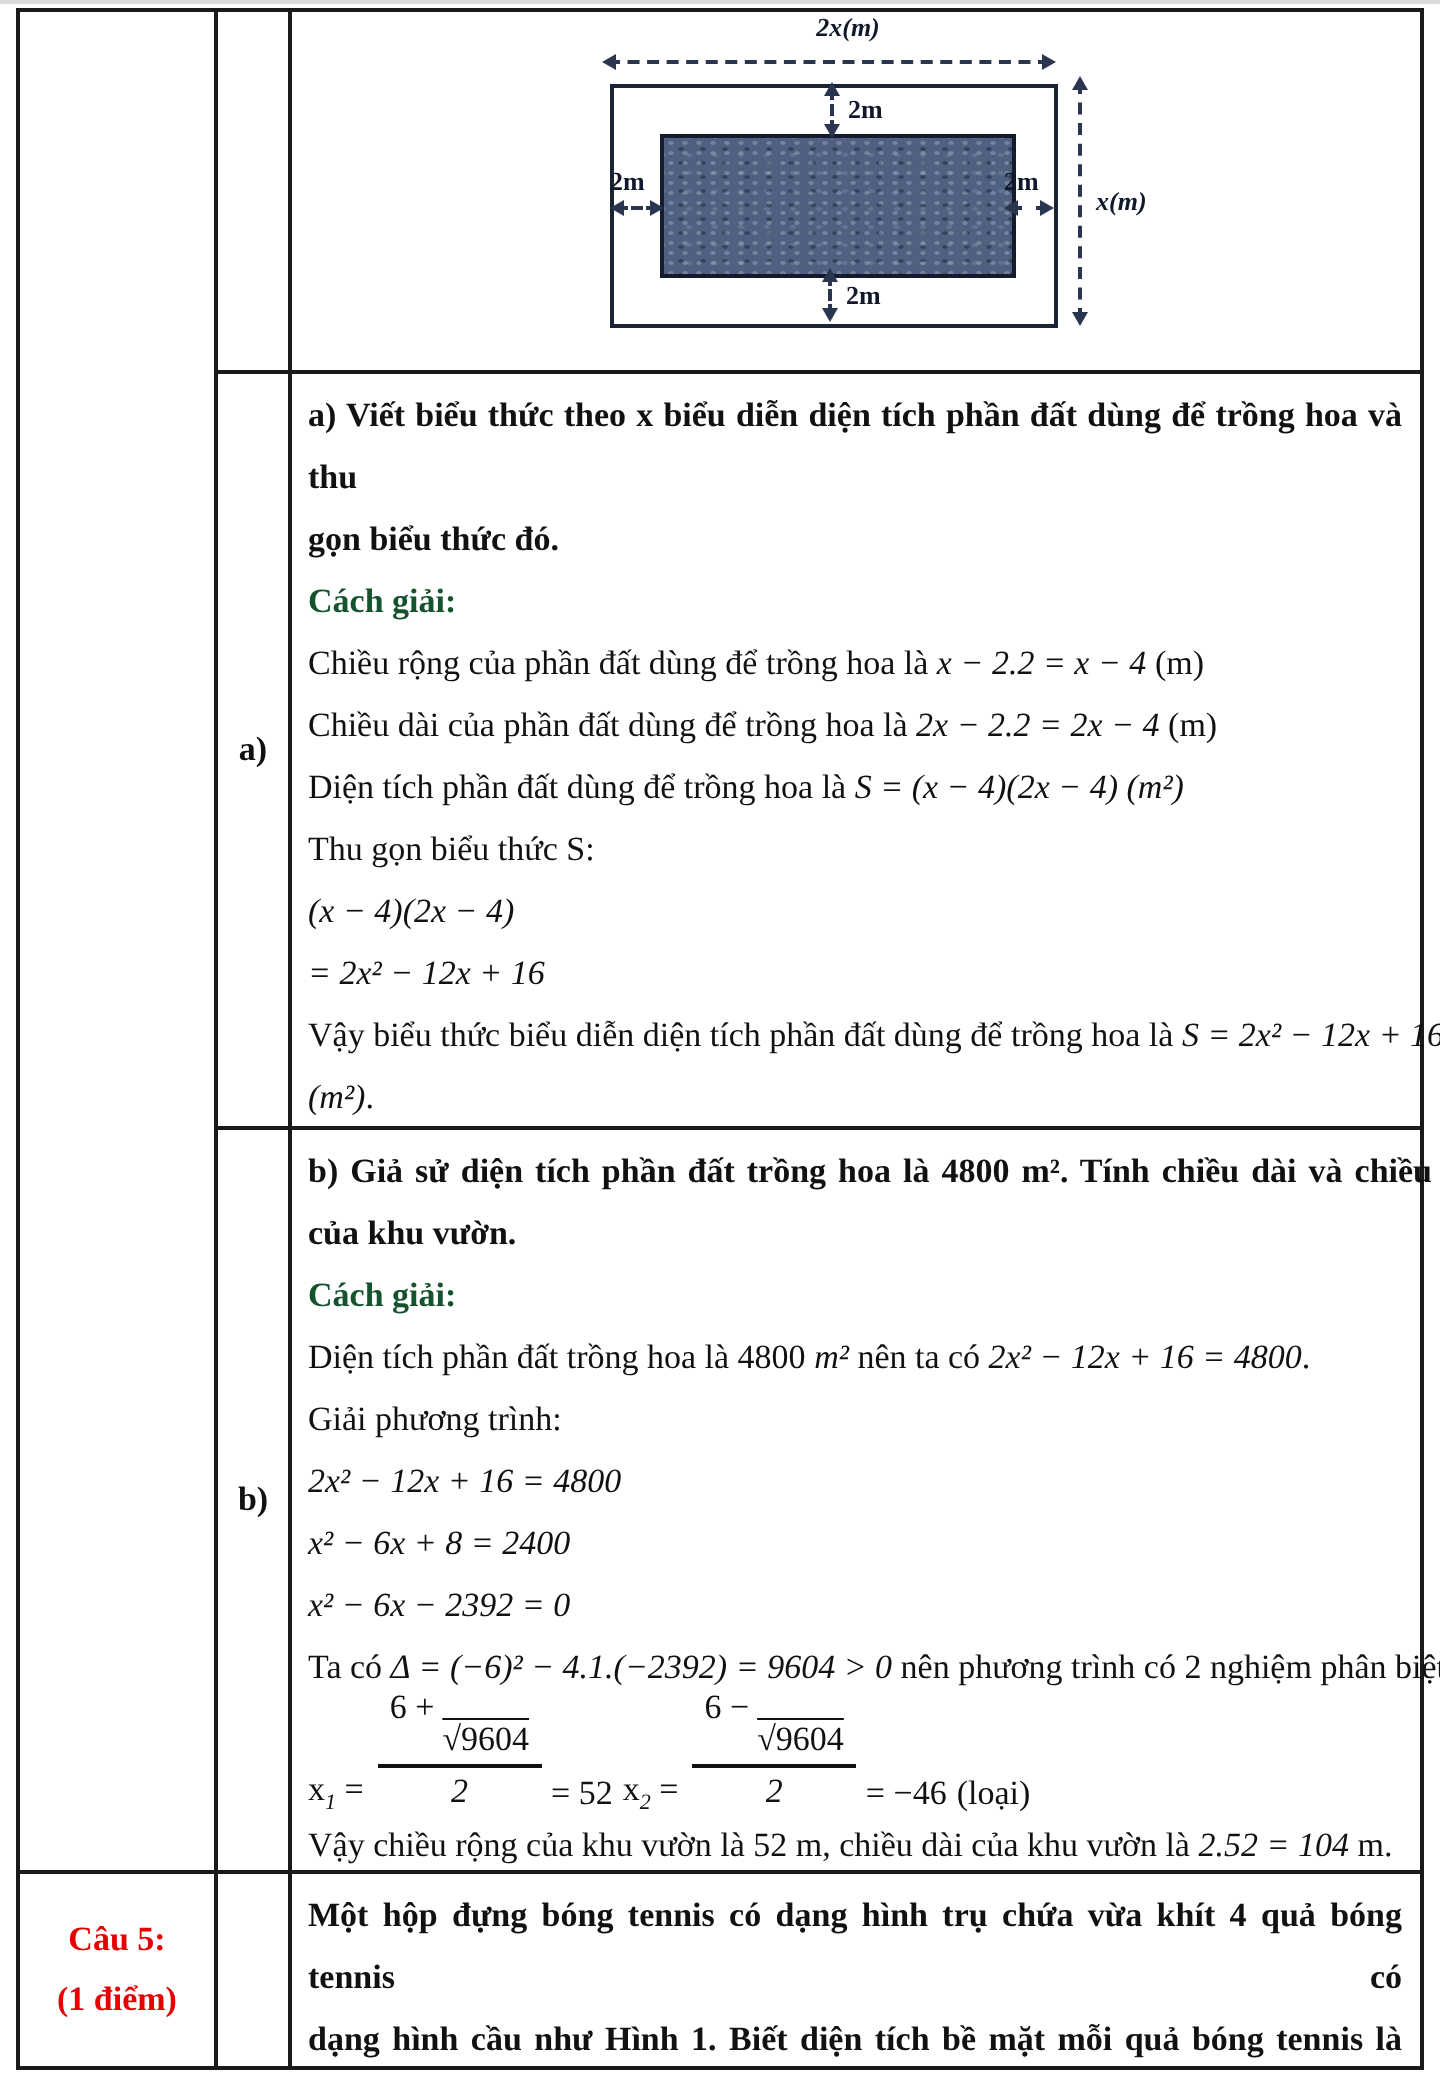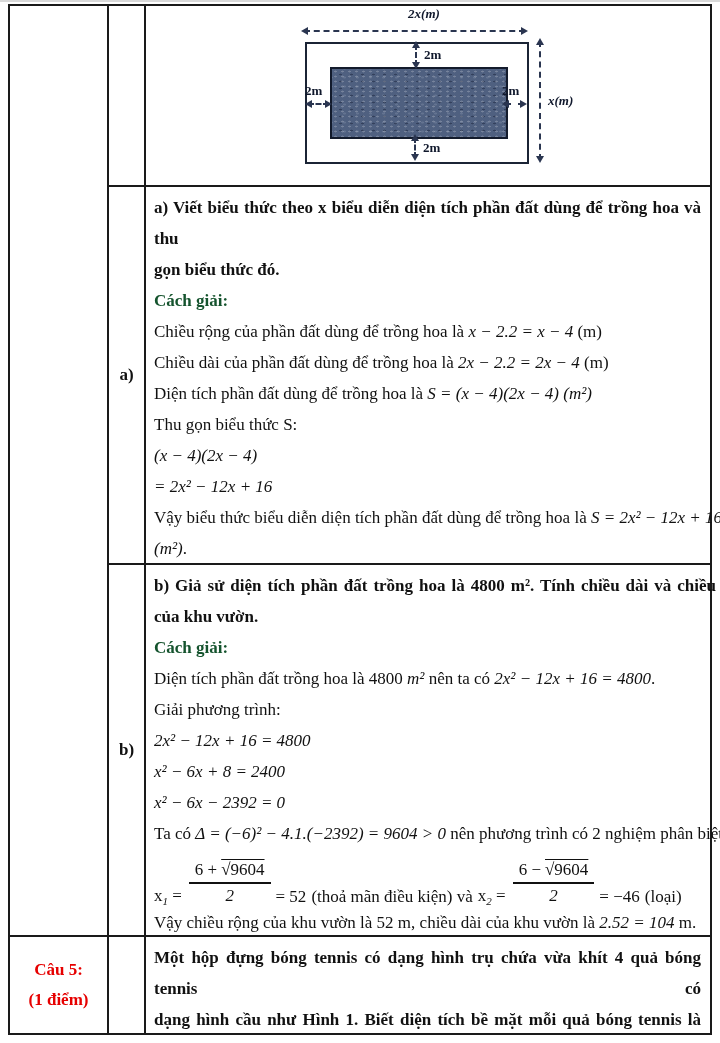--- a/index.html
+++ b/index.html
@@ -35,21 +35,21 @@
 
   
   .content{padding:5px 9px 0 8px;font-size:17px;}
   .line{line-height:31px;white-space:nowrap;}
   .line .t{font-style:normal;}
   .line .m{font-style:italic;}
   .line.bi{font-weight:bold;font-style:italic;white-space:normal;}
   .line.red{color:#14532d;font-weight:bold;}
   .jline{text-align:justify;text-align-last:justify;white-space:normal;}
   sub{font-size:11px;font-style:italic;}
-  .rad{text-decoration:overline;}
+  .rad{text-decoration:overline;margin-top:16px;}
 
   .frac-line{display:flex;align-items:flex-end;height:58px;font-size:17px;}
   .frac-line>span{margin-right:5px;}
   .frac{display:inline-flex;flex-direction:column;align-items:center;margin:0 5px 0 2px;line-height:22px;}
   .fnum{display:flex;gap:4px;padding:0 6px 1px;}
   .fden{border-top:2px solid #111;width:100%;text-align:center;padding-top:1px;font-style:italic;}
 
   
   .d-wrap{position:absolute;left:0;top:0;width:100%;height:100%;}
   .d-outer{position:absolute;left:159px;top:36px;width:220px;height:118px;border:2px solid #1b2435;background:#fff;}
@@ -148,21 +148,20 @@
       <div class="frac-line">
         <span class="m"><span>x</span><sub>1</sub> <span>=</span></span>
         <span class="frac">
           <span class="fnum">
               <span class="m">6 +</span>
               <span class="m rad">√9604</span>
             </span>
           <span class="fden">2</span>
         </span>
         <span class="m">= 52</span>
-        <span class="t">(thoả mãn điều kiện) và</span>
         <span class="m"><span>x</span><sub>2</sub> <span>=</span></span>
         <span class="frac">
           <span class="fnum">
               <span class="m">6 −</span>
               <span class="m rad">√9604</span>
             </span>
           <span class="fden">2</span>
         </span>
         <span class="m">= −46</span>
         <span class="t">(loại)</span>

